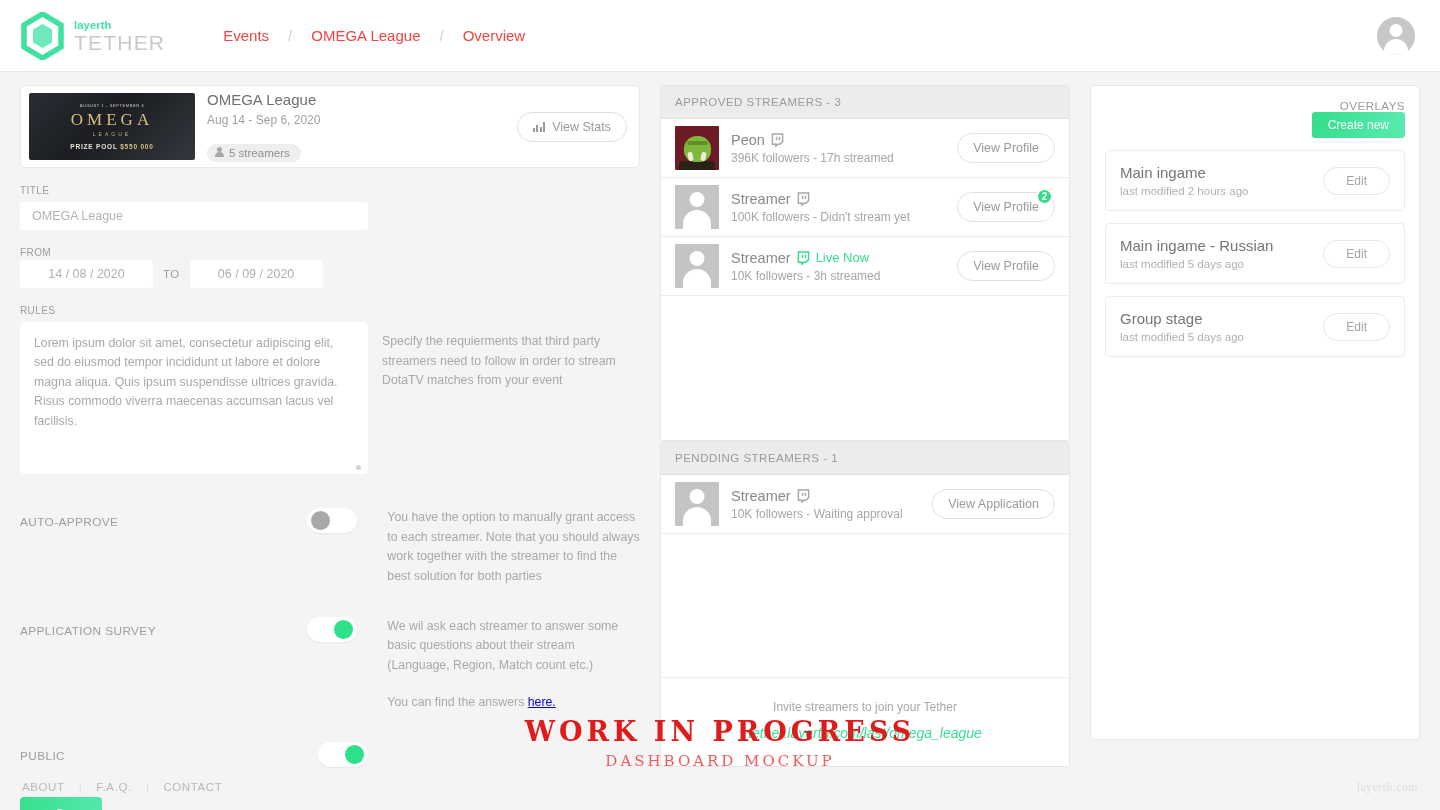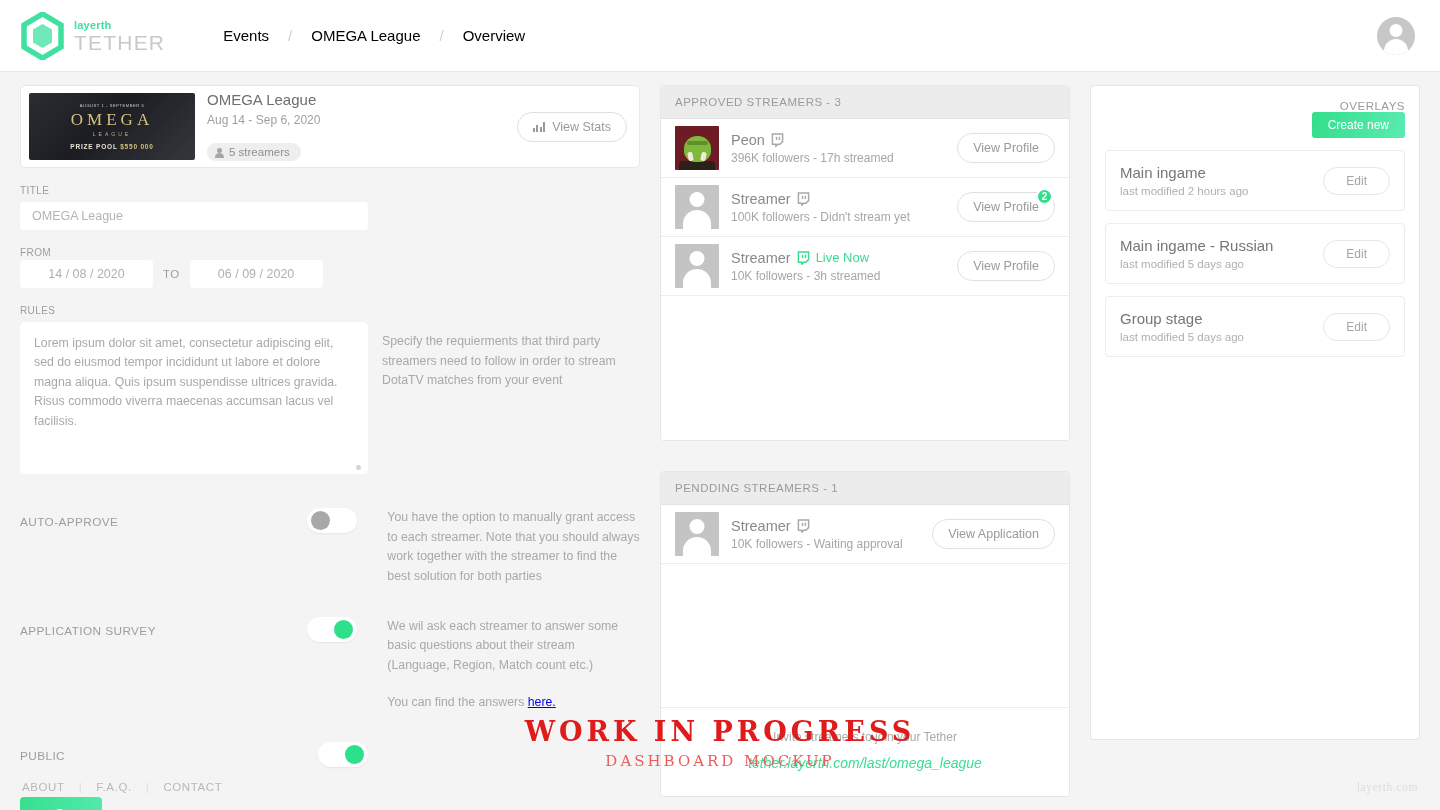--- a/index.html
+++ b/index.html
@@ -24,21 +24,21 @@
     font-size: 11px; font-weight: bold; color: #3fe0a0;
     letter-spacing: .2px; display: block; margin-bottom: 1px;
   }
   .logo-bottom {
     font-size: 21px; color: #c9c9c9; letter-spacing: 1.2px; display: block;
   }
   .breadcrumb {
     display: flex; align-items: center; gap: 19px;
     margin-left: 58px; font-size: 15px; color: #8b8b8b;
   }
-  .breadcrumb .crumb { color: #000000; }
+  .breadcrumb .crumb { color: #ef4444; }
   .breadcrumb .sep { color: #cfcfcf; }
   .avatar-btn {
     position: absolute; right: 25px; top: 50%; transform: translateY(-50%);
     width: 38px; height: 38px; border-radius: 50%; background: #c7c7c7;
     overflow: hidden;
   }
   .avatar-btn .head {
     position: absolute; left: 50%; top: 7px; transform: translateX(-50%);
     width: 13px; height: 13px; border-radius: 50%; background: #fff;
   }
@@ -81,21 +81,21 @@
   }
   .banner .b-prize {
     margin-top: 6px; font-size: 6.5px; font-weight: bold; letter-spacing: .8px;
     color: #e8e2d2;
   }
   .banner .b-prize .amt { color: #d8c07c; }
   .event-info { margin-left: 12px; flex: 1; }
   .event-title { font-size: 15px; color: #6f6f6f; margin-bottom: 5px; }
   .event-dates { font-size: 12px; color: #a0a0a0; margin-bottom: 16px; }
   .chip {
-    display: inline-flex; align-items: flex-end; gap: 5px;
+    display: inline-flex; align-items: flex-start; gap: 5px;
     background: #eeeeee; border-radius: 11px; padding: 3px 11px 3px 8px;
     font-size: 11.5px; color: #8f8f8f;
   }
   .person-icon { width: 9px; height: 10px; position: relative; display:inline-block;}
   .person-icon::before {
     content:""; position:absolute; left:2px; top:0; width:5px; height:5px;
     border-radius:50%; background:#a6a6a6;
   }
   .person-icon::after {
     content:""; position:absolute; left:0; bottom:0; width:9px; height:5px;
@@ -488,21 +488,21 @@
             <span class="live-tag">Live Now</span>
           </div>
           <div class="s-sub">10K followers - 3h streamed</div>
         </div>
         <button class="btn-outline">View Profile</button>
       </div>
 
       <div class="panel-filler" style="height:144px"></div>
     </div>
 
-    <div class="panel" style="margin-top:30px">
+    <div class="panel" style="margin-top:0">
       <div class="panel-head">PENDDING STREAMERS - 1</div>
 
       <div class="streamer-row">
         <div class="s-avatar">
           <span class="head"></span>
           <span class="body"></span>
         </div>
         <div class="s-meta">
           <div class="s-name">
             <span>Streamer</span>

